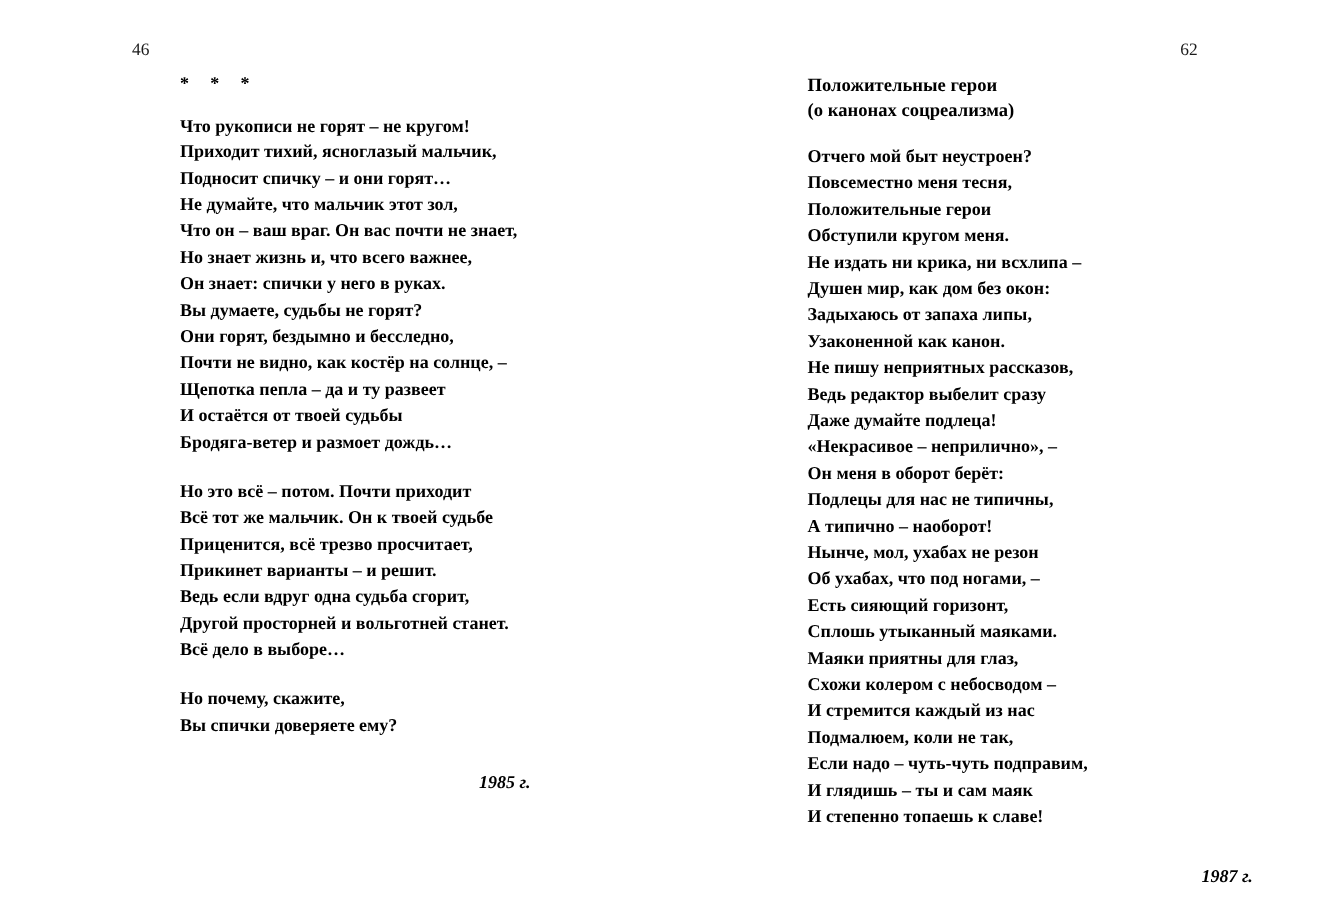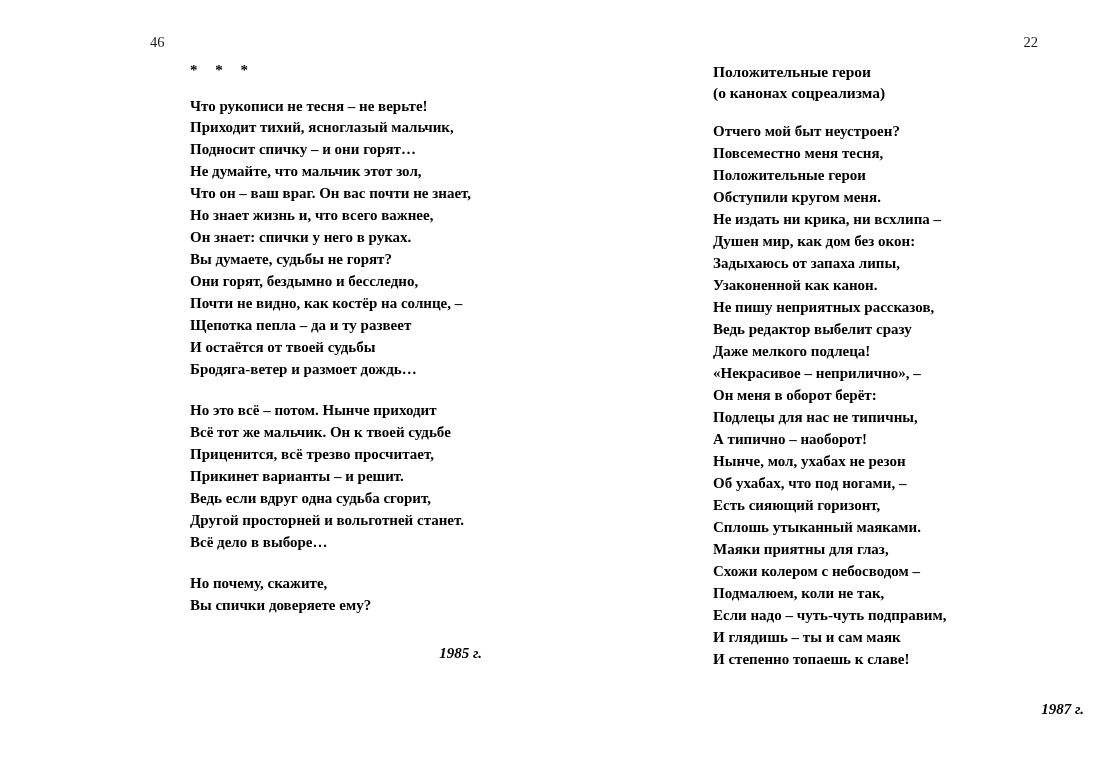--- a/index.html
+++ b/index.html
@@ -12,21 +12,20 @@
     background: #ffffff;
     font-family: "Liberation Serif", serif;
     color: #000000;
     overflow: hidden;
   }
   .spread {
     position: relative;
     width: 884px;
     height: 769px;
     box-sizing: border-box;
-    margin-left: 40px;
   }
   .page {
     position: absolute;
     top: 0;
     height: 769px;
     box-sizing: border-box;
   }
   .page-left  { left: 0;    width: 554px; }
   .page-right { left: 554px; width: 554px; }
 
@@ -92,85 +91,86 @@
 
 <div class="spread">
 
   <div class="page page-left">
     <div class="folio folio-left">46</div>
 
     <div class="text-block left-block">
       <div class="stars">* * *</div>
 
       <div class="stanza">
-        <div class="line">Что рукописи не тесня – не верьте!</div>
+        <div class="line">Что рукописи не горят – не кругом!</div>
         <div class="line">Приходит тихий, ясноглазый мальчик,</div>
         <div class="line">Подносит спичку – и они горят…</div>
         <div class="line">Не думайте, что мальчик этот зол,</div>
         <div class="line">Что он – ваш враг. Он вас почти не знает,</div>
         <div class="line">Но знает жизнь и, что всего важнее,</div>
         <div class="line">Он знает: спички у него в руках.</div>
         <div class="line">Вы думаете, судьбы не горят?</div>
         <div class="line">Они горят, бездымно и бесследно,</div>
         <div class="line">Почти не видно, как костёр на солнце, –</div>
         <div class="line">Щепотка пепла – да и ту развеет</div>
         <div class="line">И остаётся от твоей судьбы</div>
         <div class="line">Бродяга-ветер и размоет дождь…</div>
       </div>
 
       <div class="stanza">
-        <div class="line">Но это всё – потом. Нынче приходит</div>
+        <div class="line">Но это всё – потом. Почти приходит</div>
         <div class="line">Всё тот же мальчик. Он к твоей судьбе</div>
         <div class="line">Приценится, всё трезво просчитает,</div>
         <div class="line">Прикинет варианты – и решит.</div>
         <div class="line">Ведь если вдруг одна судьба сгорит,</div>
         <div class="line">Другой просторней и вольготней станет.</div>
         <div class="line">Всё дело в выборе…</div>
       </div>
 
       <div class="stanza">
         <div class="line">Но почему, скажите,</div>
         <div class="line">Вы спички доверяете ему?</div>
       </div>
 
       <div class="date date-left">1985 г.</div>
     </div>
   </div>
 
   <div class="page page-right">
-    <div class="folio folio-right">22</div>
+    <div class="folio folio-right">62</div>
 
     <div class="text-block right-block">
       <div class="poem-title">
         <span>Положительные герои</span>
         <span class="sub">(о канонах соцреализма)</span>
       </div>
 
       <div class="stanza">
         <div class="line">Отчего мой быт неустроен?</div>
         <div class="line">Повсеместно меня тесня,</div>
         <div class="line">Положительные герои</div>
         <div class="line">Обступили кругом меня.</div>
         <div class="line">Не издать ни крика, ни всхлипа –</div>
         <div class="line">Душен мир, как дом без окон:</div>
         <div class="line">Задыхаюсь от запаха липы,</div>
         <div class="line">Узаконенной как канон.</div>
         <div class="line">Не пишу неприятных рассказов,</div>
         <div class="line">Ведь редактор выбелит сразу</div>
-        <div class="line">Даже мелкого подлеца!</div>
+        <div class="line">Даже думайте подлеца!</div>
         <div class="line">«Некрасивое – неприлично», –</div>
         <div class="line">Он меня в оборот берёт:</div>
         <div class="line">Подлецы для нас не типичны,</div>
         <div class="line">А типично – наоборот!</div>
         <div class="line">Нынче, мол, ухабах не резон</div>
         <div class="line">Об ухабах, что под ногами, –</div>
         <div class="line">Есть сияющий горизонт,</div>
         <div class="line">Сплошь утыканный маяками.</div>
         <div class="line">Маяки приятны для глаз,</div>
         <div class="line">Схожи колером с небосводом –</div>
+        <div class="line">И стремится каждый из нас</div>
         <div class="line">Подмалюем, коли не так,</div>
         <div class="line">Если надо – чуть-чуть подправим,</div>
         <div class="line">И глядишь – ты и сам маяк</div>
         <div class="line">И степенно топаешь к славе!</div>
       </div>
 
       <div class="date date-right">1987 г.</div>
     </div>
   </div>
 

